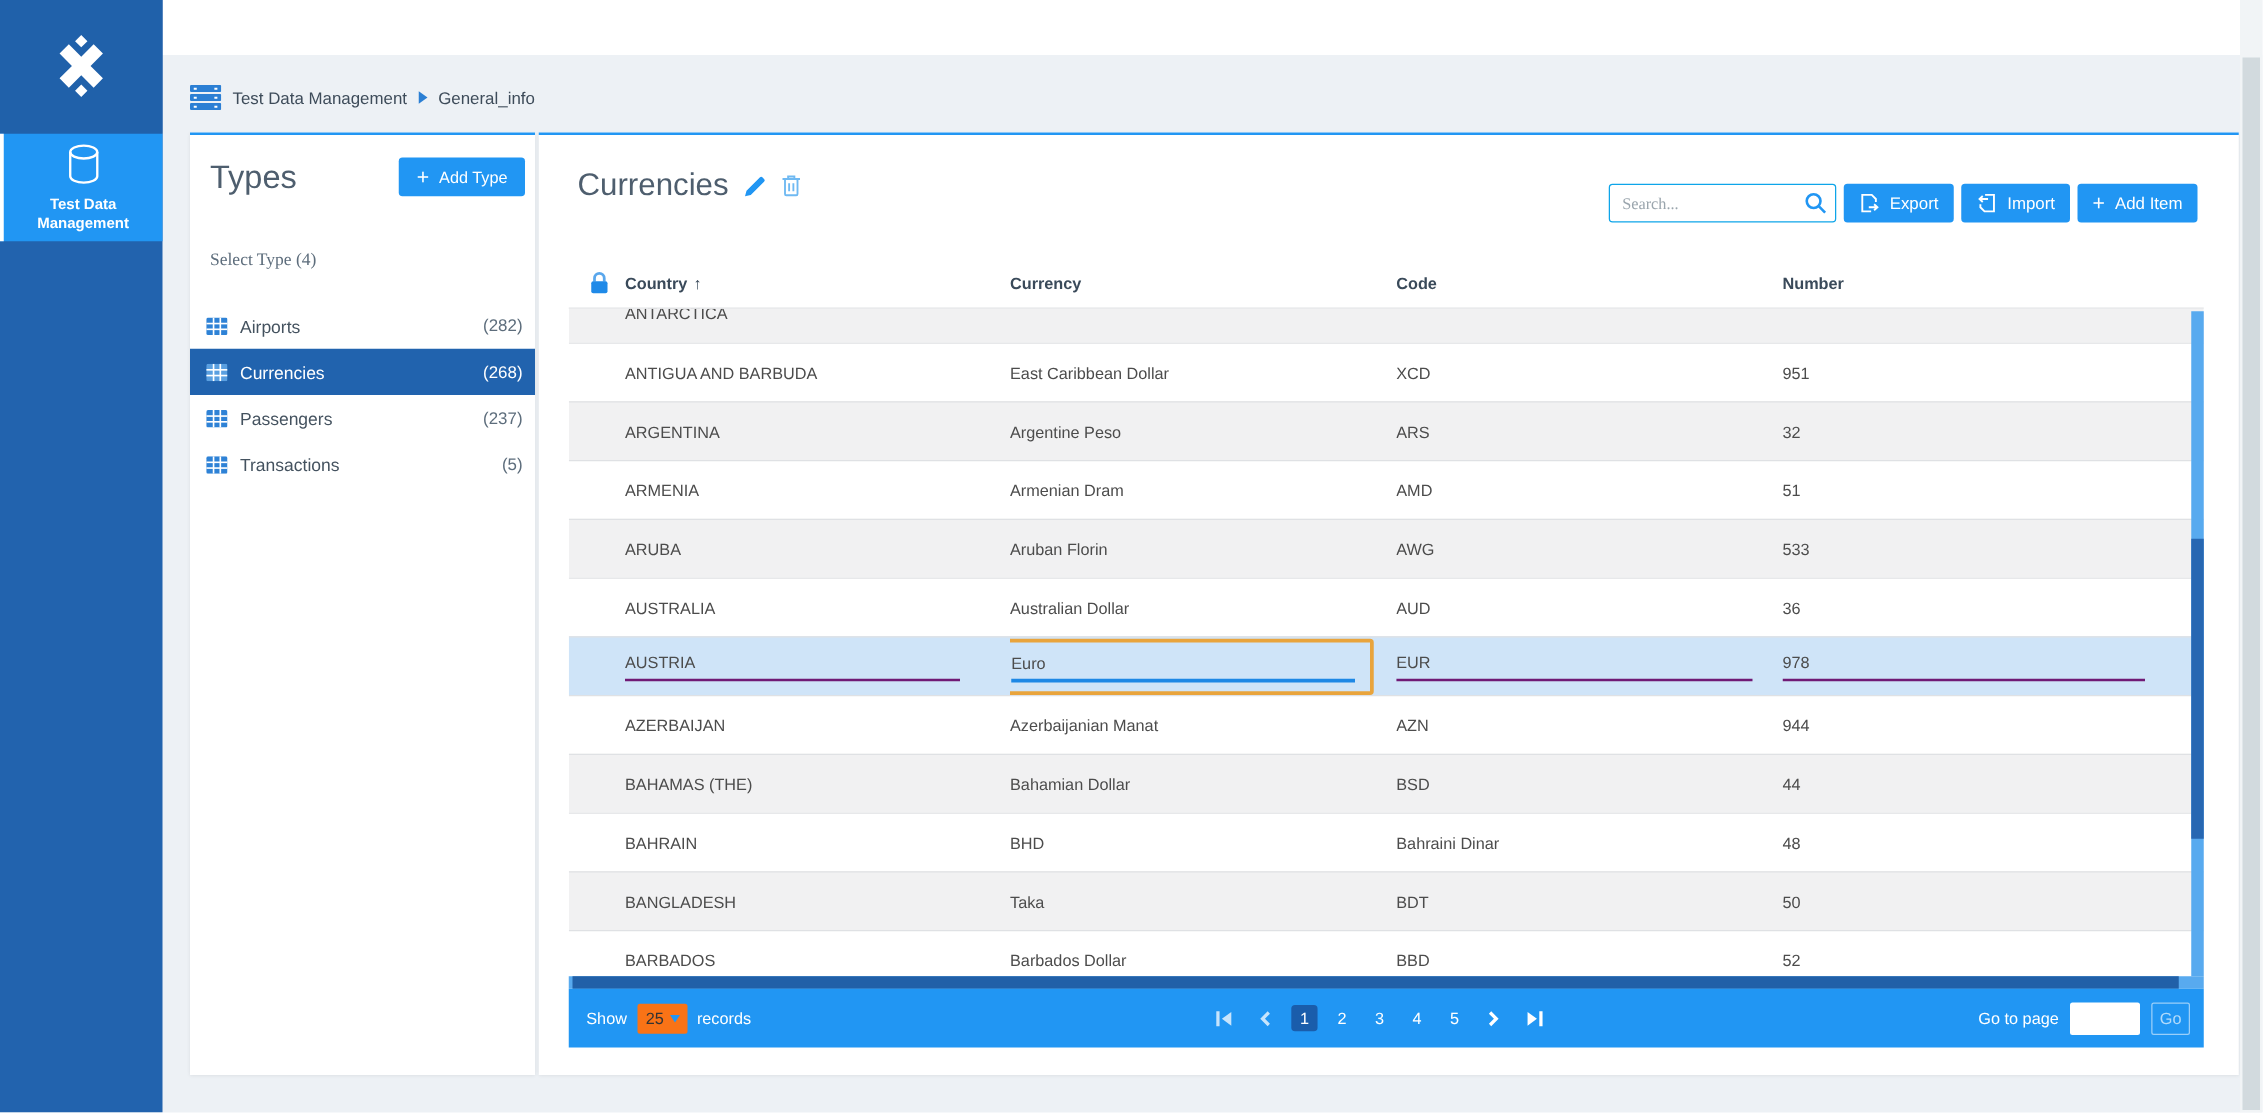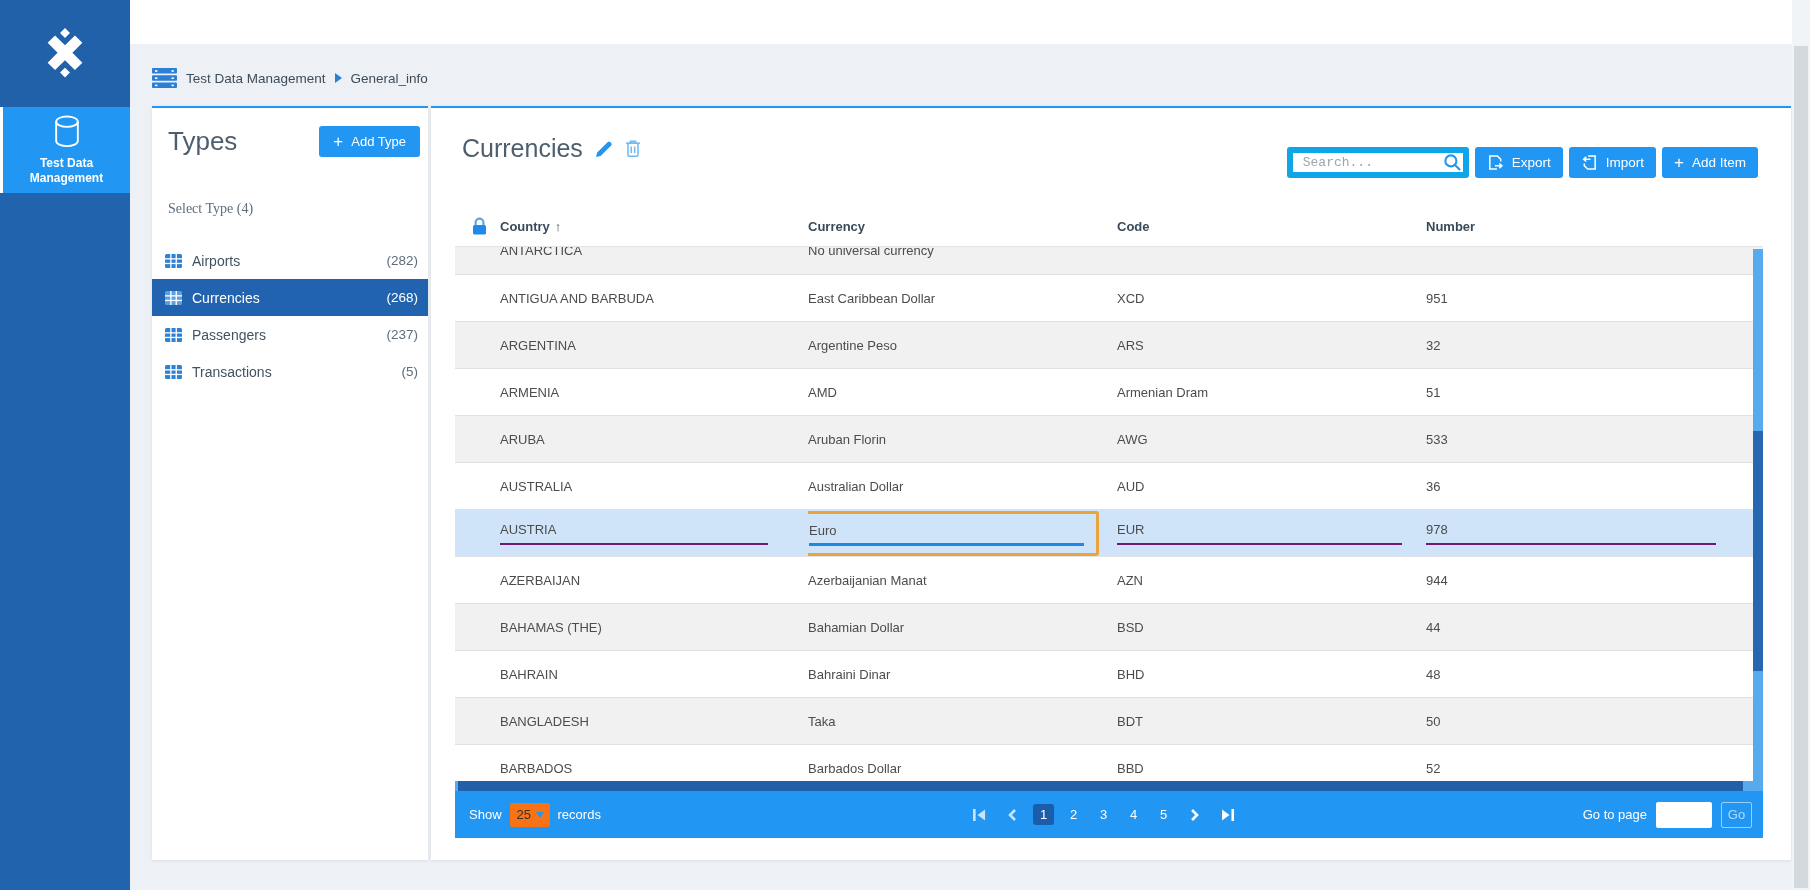--- a/index.html
+++ b/index.html
@@ -41,21 +41,21 @@
   .type-item.selected { background:#2163ae; color:#fff; }
   .type-item.selected .count { color:#fff; }
 
   
   .mp-head { position:relative; height:99px; }
   .title-row { position:absolute; left:31px; top:26px; display:flex; align-items:center; gap:11px; }
   .title-row h1 { font-size:25px; font-weight:400; color:#4e5e6e; }
   .icon-btn { cursor:pointer; display:flex; }
   .toolbar { position:absolute; right:33px; top:39px; display:flex; align-items:center; gap:6px; }
   .search-wrap { position:relative; width:182px; height:31px; }
-  .search-wrap input { width:100%; height:100%; border:6px solid #0ea5e9; border-radius:3px; padding:0 32px 0 10px; font-size:13px; font-family:Liberation Mono, monospace; color:#1d4ed8; outline:none; }
+  .search-wrap input { width:100%; height:100%; border:1px solid #0ea5e9; border-radius:3px; padding:0 32px 0 10px; font-size:13px; font-family:Liberation Serif, serif; color:#1d4ed8; outline:none; }
   .search-wrap input::placeholder { color:#9aa5ad; }
   .search-wrap .sicon { position:absolute; right:7px; top:6px; cursor:pointer; }
   .tb-btn { height:31px; padding:0 12px; font-size:13.5px; }
 
   
   .thead { position:relative; margin-left:24px; width:1308px; height:40px; display:grid; grid-template-columns:353px 309px 309px 1fr; align-items:center; font-size:13px; font-weight:700; color:#3a4a5a; border-bottom:1px solid #e2e4e6; }
   .thead .hcell { cursor:pointer; }
   .thead .hcell.c0 { padding-left:45px; }
   .thead .lock { position:absolute; left:16px; top:10px; }
   .sort-arrow { font-weight:400; margin-left:5px; color:#3a4a5a; }
@@ -252,40 +252,39 @@
     </svg>
   <div class="hcell c0"><span>Country</span><span class="sort-arrow">↑</span></div>
       <div class="hcell c1"><span>Currency</span></div>
       <div class="hcell c2"><span>Code</span></div>
       <div class="hcell c3"><span>Number</span></div>
     </div>
 
   <div class="tbody" id="tbody">
       <div class="trow odd">
         <div class="cell c0">ANTARCTICA</div>
-        <div class="cell c1">No universal currency</div>
         <div class="cell c2"></div>
         <div class="cell c3"></div>
       </div>
       <div class="trow">
         <div class="cell c0">ANTIGUA AND BARBUDA</div>
         <div class="cell c1">East Caribbean Dollar</div>
         <div class="cell c2">XCD</div>
         <div class="cell c3">951</div>
       </div>
       <div class="trow odd">
         <div class="cell c0">ARGENTINA</div>
         <div class="cell c1">Argentine Peso</div>
         <div class="cell c2">ARS</div>
         <div class="cell c3">32</div>
       </div>
       <div class="trow">
         <div class="cell c0">ARMENIA</div>
+        <div class="cell c1">Armenian Dram</div>
         <div class="cell c2">AMD</div>
-        <div class="cell c1">Armenian Dram</div>
         <div class="cell c3">51</div>
       </div>
       <div class="trow odd">
         <div class="cell c0">ARUBA</div>
         <div class="cell c1">Aruban Florin</div>
         <div class="cell c2">AWG</div>
         <div class="cell c3">533</div>
       </div>
       <div class="trow">
         <div class="cell c0">AUSTRALIA</div>
@@ -314,22 +313,22 @@
         <div class="cell c3">944</div>
       </div>
       <div class="trow odd">
         <div class="cell c0">BAHAMAS (THE)</div>
         <div class="cell c1">Bahamian Dollar</div>
         <div class="cell c2">BSD</div>
         <div class="cell c3">44</div>
       </div>
       <div class="trow">
         <div class="cell c0">BAHRAIN</div>
+        <div class="cell c2">BHD</div>
         <div class="cell c1">Bahraini Dinar</div>
-        <div class="cell c2">BHD</div>
         <div class="cell c3">48</div>
       </div>
       <div class="trow odd">
         <div class="cell c0">BANGLADESH</div>
         <div class="cell c1">Taka</div>
         <div class="cell c2">BDT</div>
         <div class="cell c3">50</div>
       </div>
       <div class="trow">
         <div class="cell c0">BARBADOS</div>

